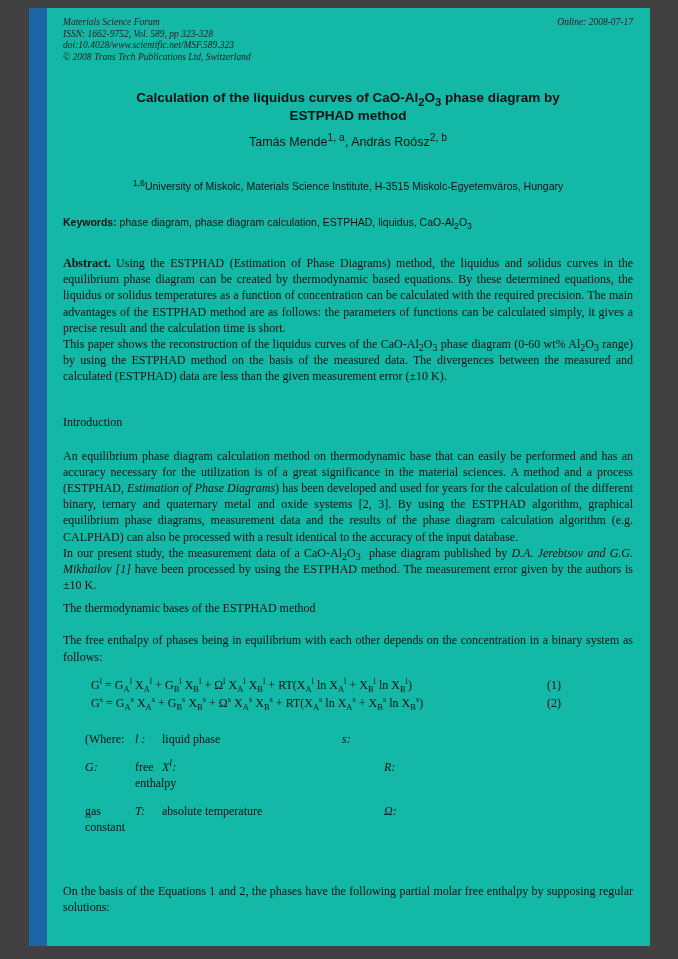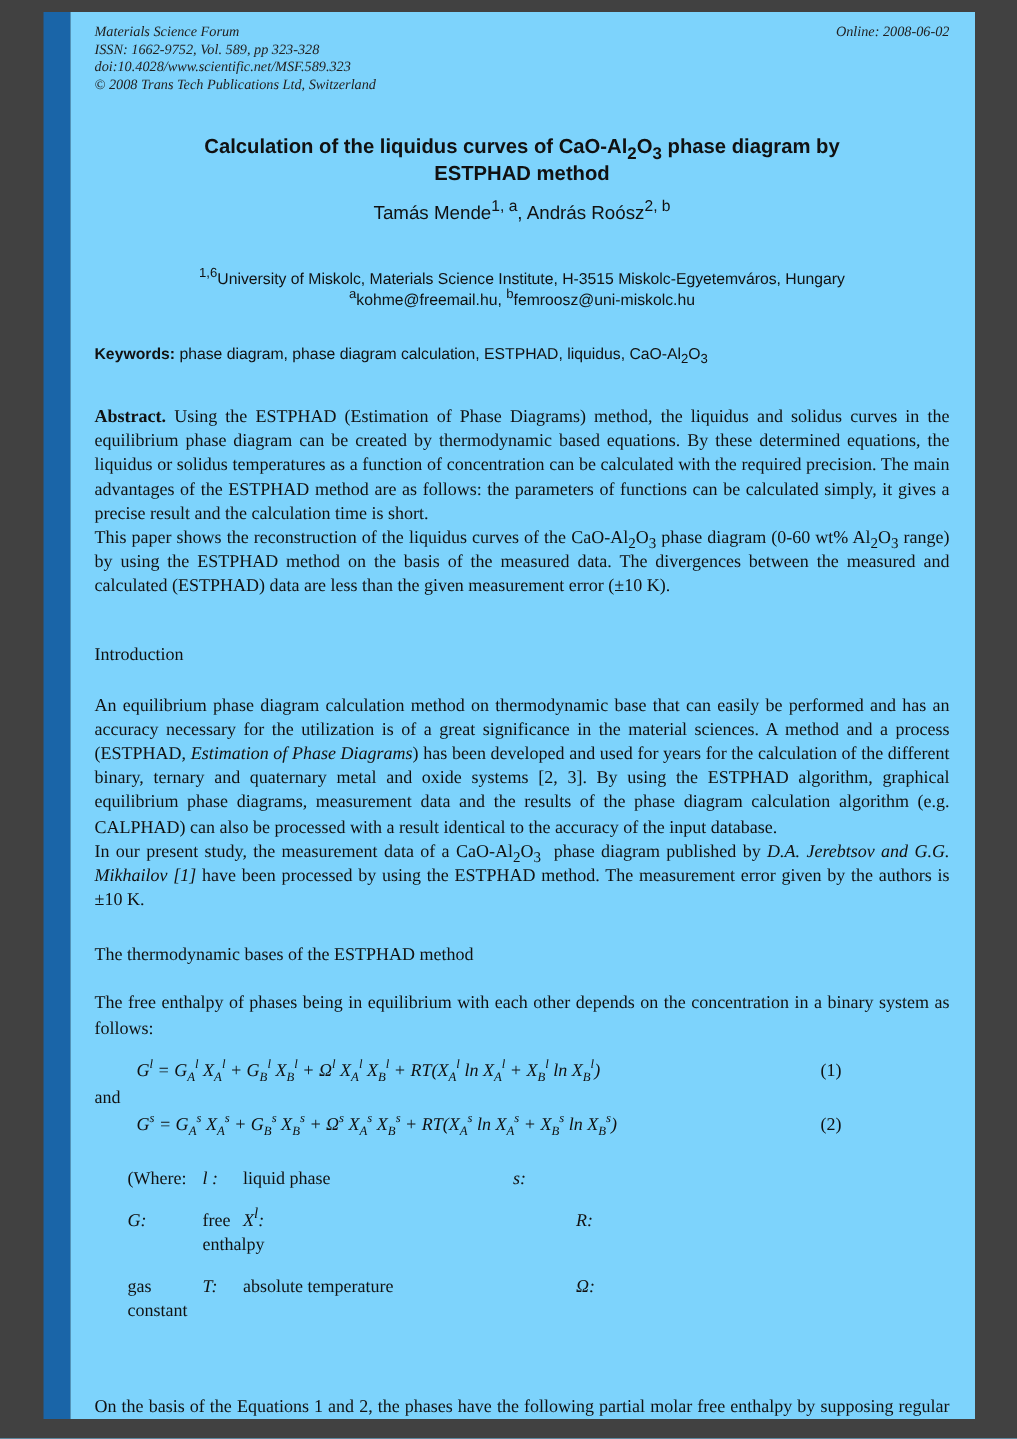--- a/index.html
+++ b/index.html
@@ -78,24 +78,24 @@
   }
   .abstract { margin-top: 26px; }
   .lead-label { font-weight: bold; }
   .section-heading {
     font-size: 12px;
     font-weight: normal;
     margin-top: 30px;
   }
   .after-heading { margin-top: 18px; }
   .mt16 { margin-top: 16px; }
-  .mt22 { margin-top: 22px; }
+  .mt22 { margin-top: 8px; }
   
   .eq-row { position: relative; margin-top: 12px; font-size: 12px; line-height: 16px; }
-  .eq-body { margin-left: 28px; font-style: italic; }
+  .eq-body { margin-left: 28px; }
   .eq-body sup, .eq-body sub { font-size: 8.5px; }
   .eq-num {
     position: absolute; right: 72px; top: 0;
     font-style: normal; font-size: 12px;
   }
   .and-line { margin-top: 3px; font-size: 12px; line-height: 15px; }
   
   .where {
     display: grid;
     grid-template-columns: 50px 27px 180px 42px auto;
@@ -108,38 +108,37 @@
   .where .sym { font-style: italic; }
   .closing { margin-top: 36px; }
   sup { line-height: 0; }
   sub { line-height: 0; }
 </style>
 </head>
 <body style="background: rgb(65, 65, 65);">
 
 <div class="accent-bar" style="background: rgb(26, 101, 168);"></div>
 
-<div class="page" style="background: #7dd3fc;">
+<div class="page" style="background: #14b8a6;">
 
   <div class="head-row">
     <div class="head-left">
       <div>Materials Science Forum</div>
       <div>ISSN: 1662-9752, Vol. 589, pp 323-328</div>
       <div>doi:10.4028/www.scientific.net/MSF.589.323</div>
       <div>© 2008 Trans Tech Publications Ltd, Switzerland</div>
     </div>
-    <div class="head-right">Online: 2008-06-02</div>
+    <div class="head-right">Online: 2008-07-17</div>
   </div>
 
   <div class="title">Calculation of the liquidus curves of CaO-Al<sub>2</sub>O<sub>3</sub> phase diagram by ESTPHAD method</div>
 
   <div class="authors">Tamás Mende<sup>1, a</sup>, András Roósz<sup>2, b</sup></div>
 
   <div class="affiliation"><sup>1,6</sup>University of Miskolc, Materials Science Institute, H-3515 Miskolc-Egyetemváros, Hungary</div>
-  <div class="emails"><sup>a</sup>kohme@freemail.hu, <sup>b</sup>femroosz@uni-miskolc.hu</div>
 
   <div class="keywords">
     <b>Keywords:</b>
     <span>phase diagram, phase diagram calculation, ESTPHAD, liquidus, CaO-Al<sub>2</sub>O<sub>3</sub></span>
   </div>
 
   <p class="para abstract">
     <span class="lead-label">Abstract.</span>
     <span>Using the ESTPHAD (Estimation of Phase Diagrams) method, the liquidus and solidus curves in the equilibrium phase diagram can be created by thermodynamic based equations. By these determined equations, the liquidus or solidus temperatures as a function of concentration can be calculated with the required precision. The main advantages of the ESTPHAD method are as follows: the parameters of functions can be calculated simply, it gives a precise result and the calculation time is short.</span>
   </p>
@@ -152,21 +151,20 @@
 
   <div class="section-heading mt22">The thermodynamic bases of the ESTPHAD method</div>
 
   <p class="para mt16">The free enthalpy of phases being in equilibrium with each other depends on the concentration in a binary system as follows:</p>
 
   <div class="eq-row">
     <span class="eq-body">G<sup>l</sup> = G<sub>A</sub><sup>l</sup> X<sub>A</sub><sup>l</sup> + G<sub>B</sub><sup>l</sup> X<sub>B</sub><sup>l</sup> + Ω<sup>l</sup> X<sub>A</sub><sup>l</sup> X<sub>B</sub><sup>l</sup> + RT(X<sub>A</sub><sup>l</sup> ln X<sub>A</sub><sup>l</sup> + X<sub>B</sub><sup>l</sup> ln X<sub>B</sub><sup>l</sup>)</span>
     <span class="eq-num">(1)</span>
   </div>
 
-  <div class="and-line">and</div>
 
   <div class="eq-row" style="margin-top:2px;">
     <span class="eq-body">G<sup>s</sup> = G<sub>A</sub><sup>s</sup> X<sub>A</sub><sup>s</sup> + G<sub>B</sub><sup>s</sup> X<sub>B</sub><sup>s</sup> + Ω<sup>s</sup> X<sub>A</sub><sup>s</sup> X<sub>B</sub><sup>s</sup> + RT(X<sub>A</sub><sup>s</sup> ln X<sub>A</sub><sup>s</sup> + X<sub>B</sub><sup>s</sup> ln X<sub>B</sub><sup>s</sup>)</span>
     <span class="eq-num">(2)</span>
   </div>
 
   <div class="where">
     <span>(Where:</span>
     <span class="sym">l :</span>
     <span>liquid phase</span>

